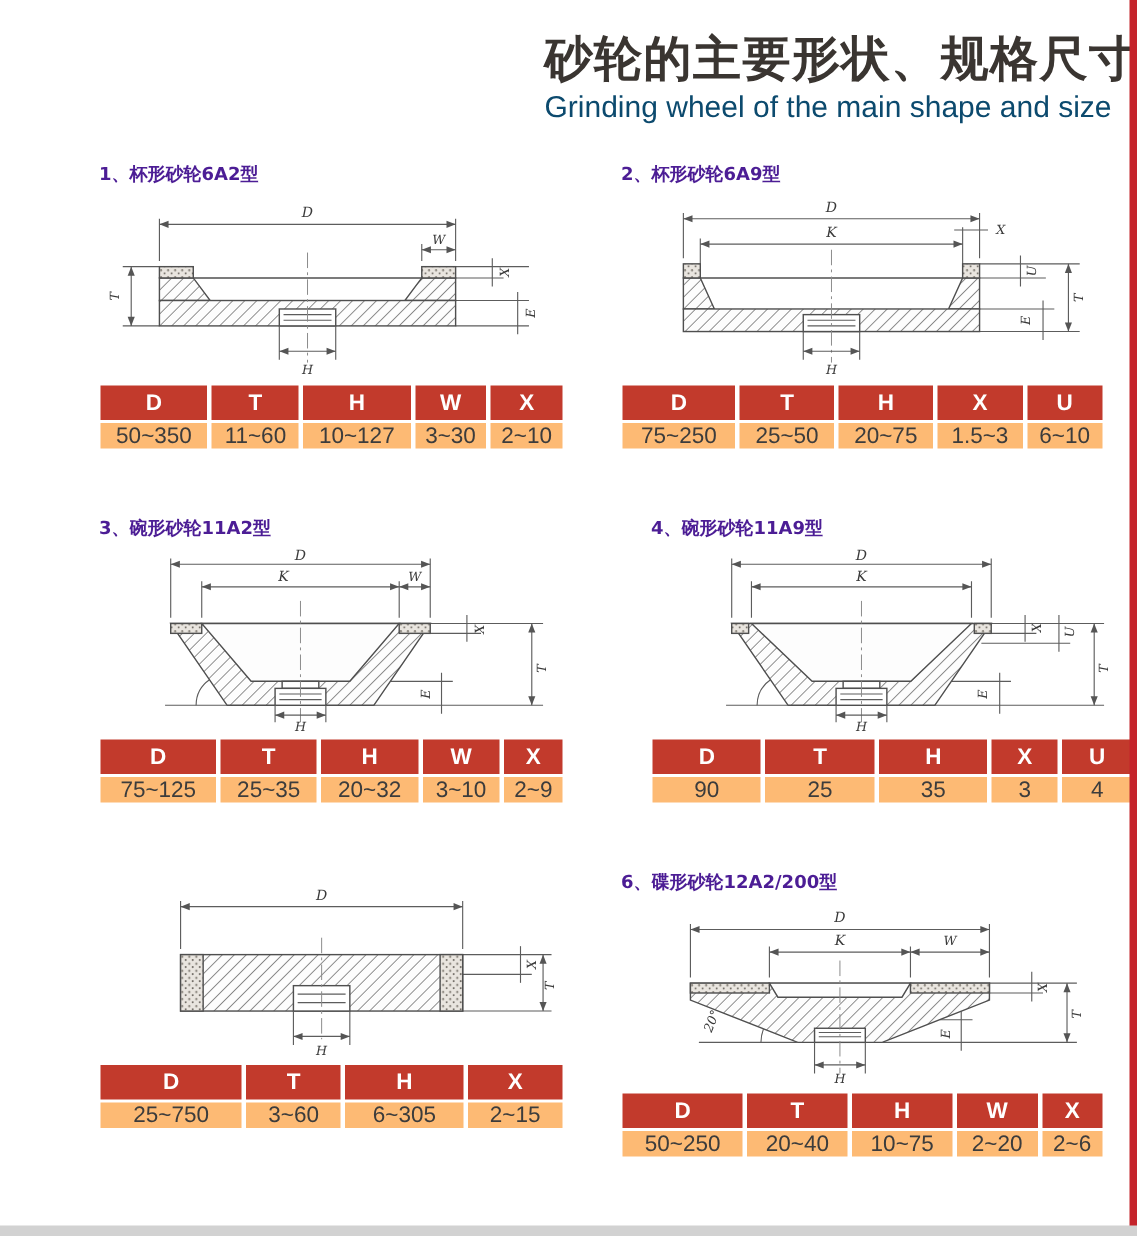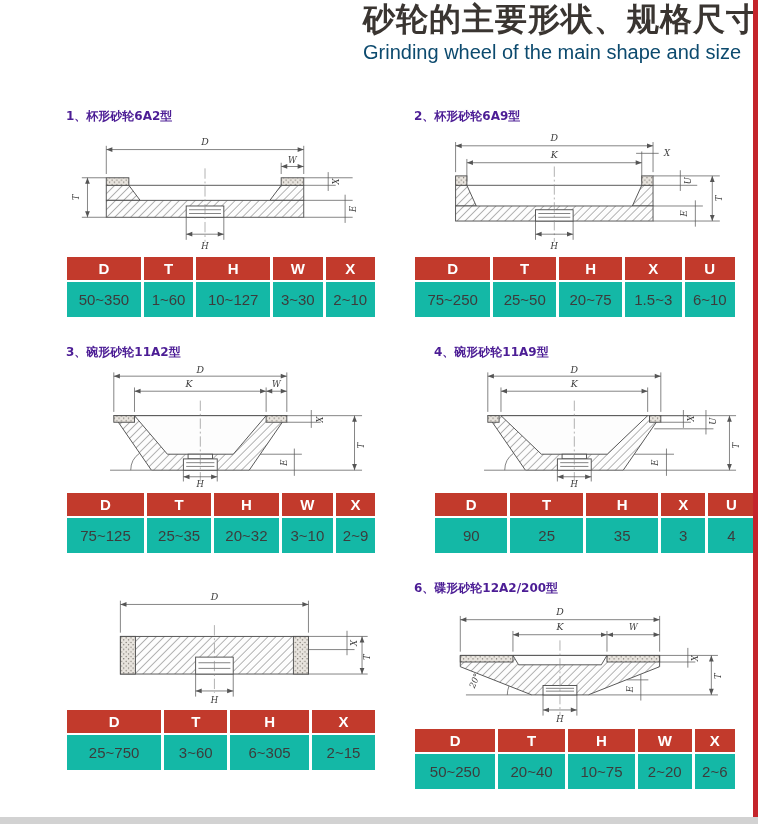--- a/index.html
+++ b/index.html
@@ -1,20 +1,20 @@
 <!DOCTYPE html>
 <html><head>
 <meta charset="utf-8">
 <style>
   html,body{margin:0;padding:0}
   body{
     width:758px;height:824px;position:relative;overflow:hidden;
     background:#ffffff;font-family:"Liberation Sans",sans-serif;
   }
-  .title-block{position:absolute;left:363px;top:0}
+  .title-block{position:absolute;left:363px;top:20px}
   .title-block h1{
     margin:0;font-size:32px;line-height:1.2;font-weight:700;
     color:#3a3531;letter-spacing:1px;font-family:"DejaVu Sans",sans-serif;white-space:nowrap;
   }
   .subtitle{font-size:20px;color:#0c4a6e;margin-top:3px;white-space:nowrap}
 
   .panel{position:absolute;width:314px}
   #s1{left:64px;top:108px}
   #s2{left:412px;top:108px;width:326px}
   #s3{left:64px;top:344px}
@@ -26,22 +26,22 @@
     font-family:"DejaVu Sans",sans-serif;white-space:nowrap;
   }
   .draw{display:block;width:100%;height:126px}
 
   table.spec{width:100%;border-collapse:separate;border-spacing:3px 2px;margin-top:2px}
   .spec th{
     background:#c23a2c;color:#ffffff;font-size:15px;font-weight:700;
     height:23px;padding:0;text-align:center;
   }
   .spec td{
-    background:#14b8a6;color:#3c3c3c;font-size:15px;
-    height:35px;padding:0;text-align:center;
+    background:#fdba74;color:#3c3c3c;font-size:15px;
+    height:17px;padding:0;text-align:center;
   }
 
   .right-strip{position:absolute;top:0;right:0;width:5px;height:824px;background:#c4242b}
   .bottom-bar{position:absolute;left:0;bottom:0;width:758px;height:7px;background:#d2d2d2}
 
   
   .hz{fill:url(#hatch);stroke:#4f4f4f;stroke-width:1}
   .gz{fill:url(#grit);stroke:#4f4f4f;stroke-width:1}
   .wt{fill:#ffffff;stroke:#4f4f4f;stroke-width:1}
   .wr{fill:#fdfdfd;stroke:#4f4f4f;stroke-width:1}
@@ -117,21 +117,21 @@
     <tbody>
         <tr>
       <th>D</th>
       <th>T</th>
       <th>H</th>
       <th>W</th>
       <th>X</th>
     </tr>
     <tr>
       <td>50~350</td>
-      <td>1~60</td>
+      <td>11~60</td>
       <td>10~127</td>
       <td>3~30</td>
       <td>2~10</td>
     </tr>
   </tbody>
     </table>
 </section>
 
 <section class="panel" id="s2">
   <h2>2、杯形砂轮6A9型</h2>

